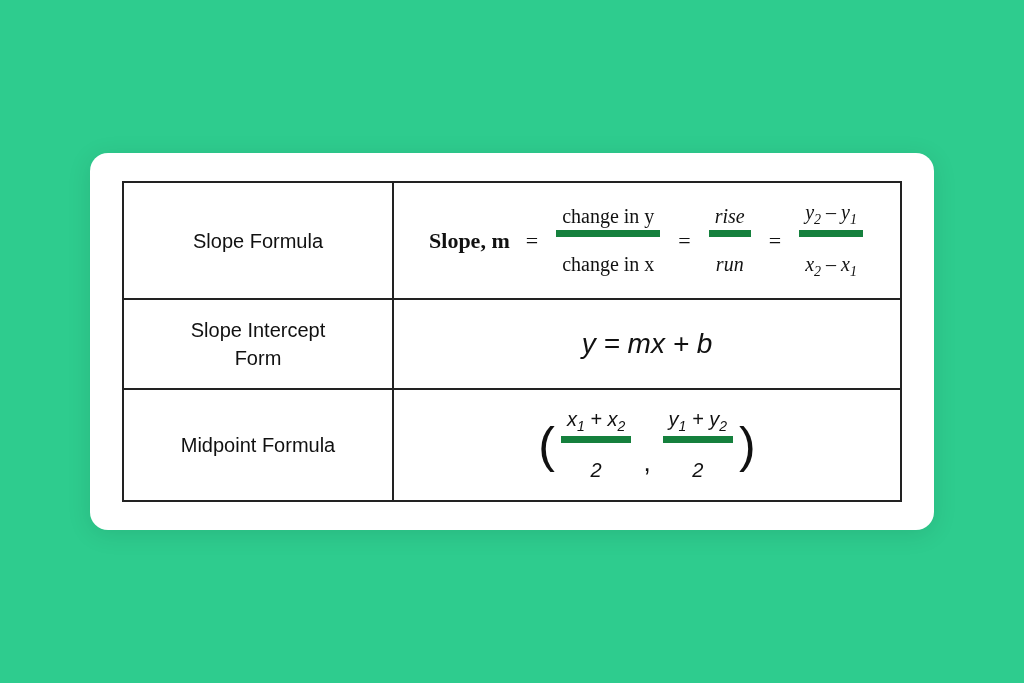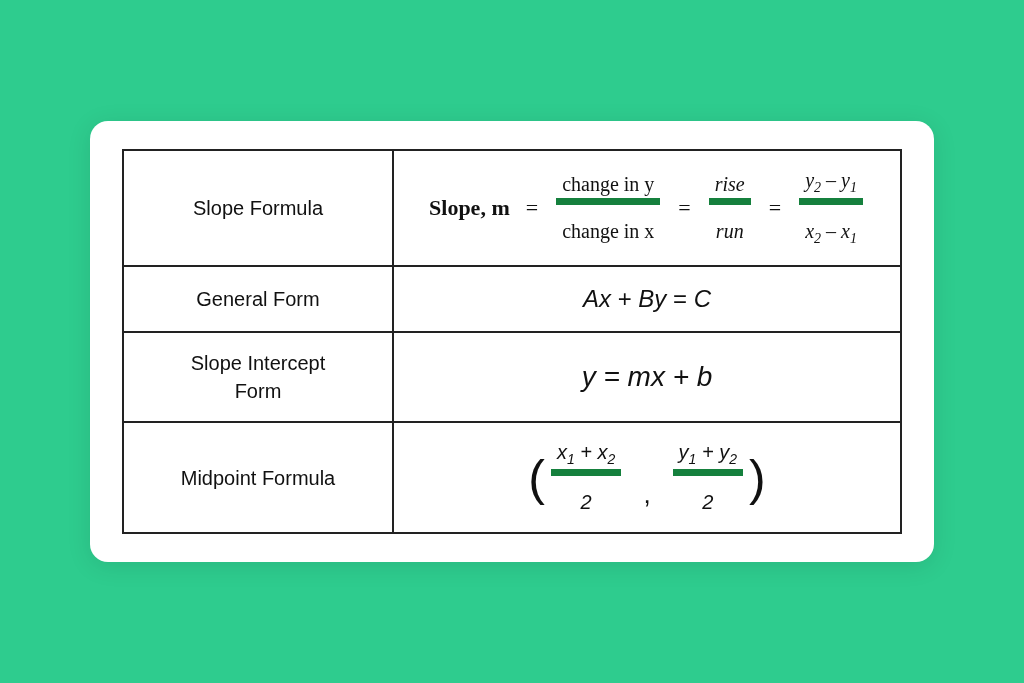--- a/index.html
+++ b/index.html
@@ -69,23 +69,22 @@
       margin: 0 2px;
     }
 
     .frac .num {
       border-bottom: 7px solid #15803d;
       padding: 0 6px 2px 6px;
       font-size: 20px;
     }
 
     .frac .den {
-      padding: 2px 6px 0 6px;
+      padding: 16px 6px 0 6px;
       font-size: 20px;
-      margin-top: 13px;
     }
 
     .frac-italic .num,
     .frac-italic .den {
       font-style: italic;
     }
 
     .eq-sign {
       margin: 0 6px;
     }
@@ -128,21 +127,21 @@
       font-size: 50px;
       font-weight: 200;
       line-height: 1;
       font-style: normal;
       color: #111;
     }
 
     .mid-inner {
       display: flex;
       align-items: center;
-      gap: 18px;
+      gap: 8px;
       margin: 0 4px;
     }
 
     .comma {
       font-style: normal;
       margin: 0 2px;
       font-size: 26px;
       align-self: flex-end;
       padding-bottom: 4px;
     }
@@ -214,28 +213,20 @@
             </div>
             <span class="eq-sign">=</span>
             <div class="frac frac-italic">
               <div class="num">y<sub>2</sub> – y<sub>1</sub></div>
               <div class="den">x<sub>2</sub> – x<sub>1</sub></div>
             </div>
           </div>
         </td>
       </tr>
 
-      <tr>
-        <td class="label-cell">General Form</td>
-        <td class="formula-cell">
-          <span class="general-form">
-            <i>Ax</i> + <i>By</i> = <i>C</i>
-          </span>
-        </td>
-      </tr>
 
       <tr>
         <td class="label-cell">Slope Intercept<br>Form</td>
         <td class="formula-cell">
           <span class="slope-intercept">
             y = mx + b
           </span>
         </td>
       </tr>
 

